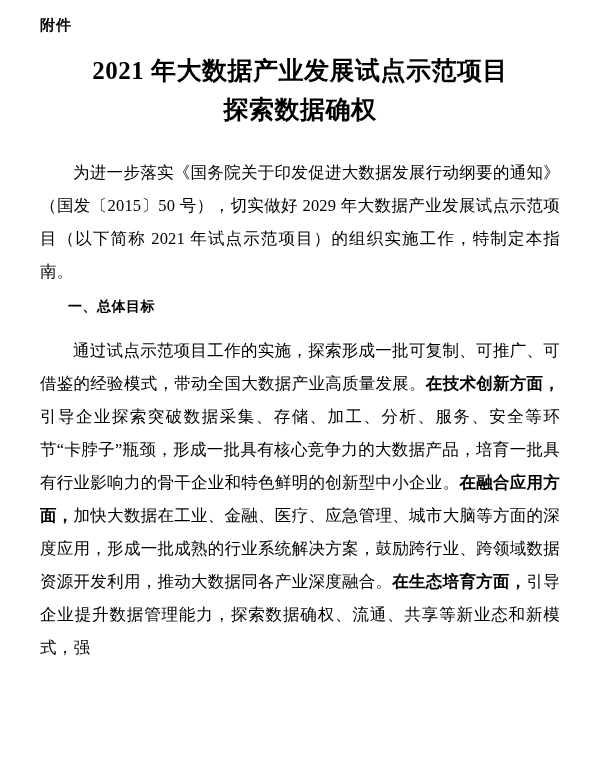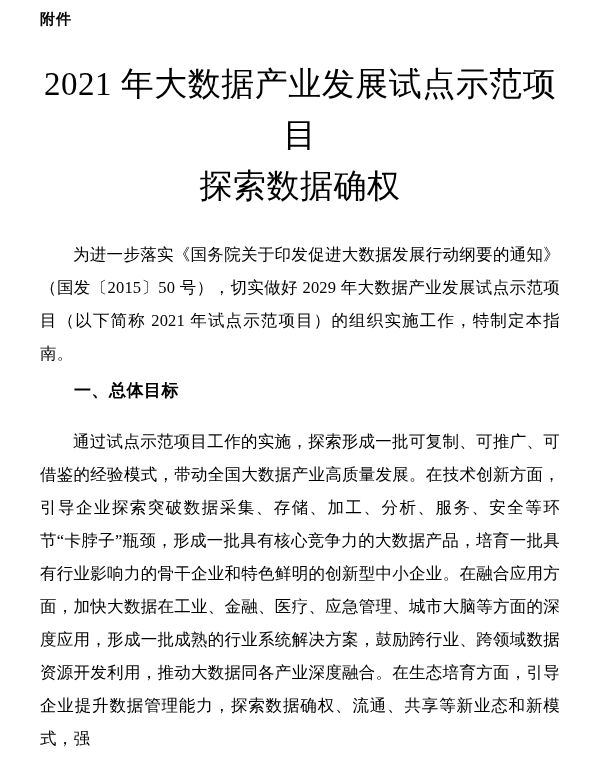--- a/index.html
+++ b/index.html
@@ -19,59 +19,59 @@
     width: 600px;
     height: 771px;
     box-sizing: border-box;
     padding: 0 40px;
   }
   .attachment-label {
     font-family: "Liberation Sans", sans-serif;
     font-size: 15px;
     font-weight: bold;
     letter-spacing: 1px;
-    padding-top: 8px;
+    padding-top: 14px;
     padding-left: 0px;
     line-height: 1.4;
   }
   .doc-title {
     text-align: center;
     font-family: "Liberation Serif", "DejaVu Serif", serif;
-    font-size: 33px;
-    font-weight: normal;
+    font-size: 25px;
+    font-weight: bold;
     line-height: 1.55;
-    margin-top: 30px;
+    margin-top: 17px;
     letter-spacing: 0.5px;
   }
   .doc-title .line {
     display: block;
   }
   .body-text {
     margin-top: 26px;
     font-size: 16.5px;
     line-height: 2.0;
     text-align: justify;
     text-justify: inter-ideograph;
     letter-spacing: 0.2px;
   }
   .para {
     text-indent: 2em;
     margin: 0 0 0 0;
   }
   .section-heading {
     font-family: "Liberation Sans", sans-serif;
     font-weight: bold;
-    font-size: 17px;
+    font-size: 14px;
     text-indent: 2em;
     margin-top: 4px;
     letter-spacing: 0.5px;
   }
   .bold-run {
     font-family: "Liberation Sans", sans-serif;
-    font-weight: normal;
+    font-weight: bold;
   }
 </style>
 </head>
 <body>
 
 <div class="page">
 
   <div class="attachment-label">附件</div>
 
   <div class="doc-title">

